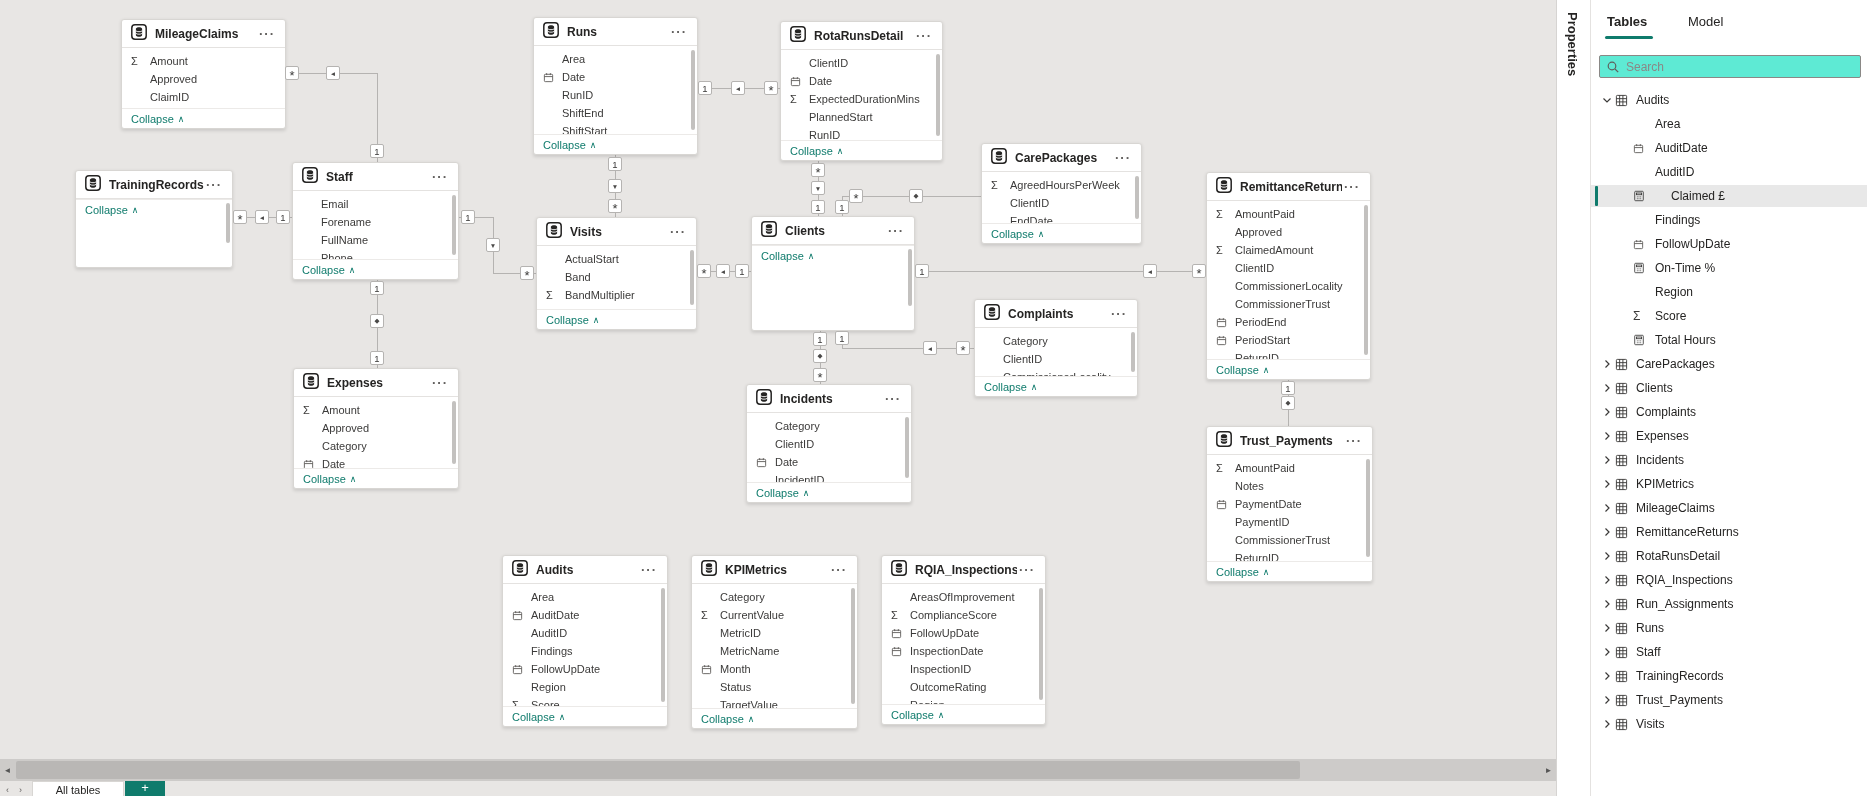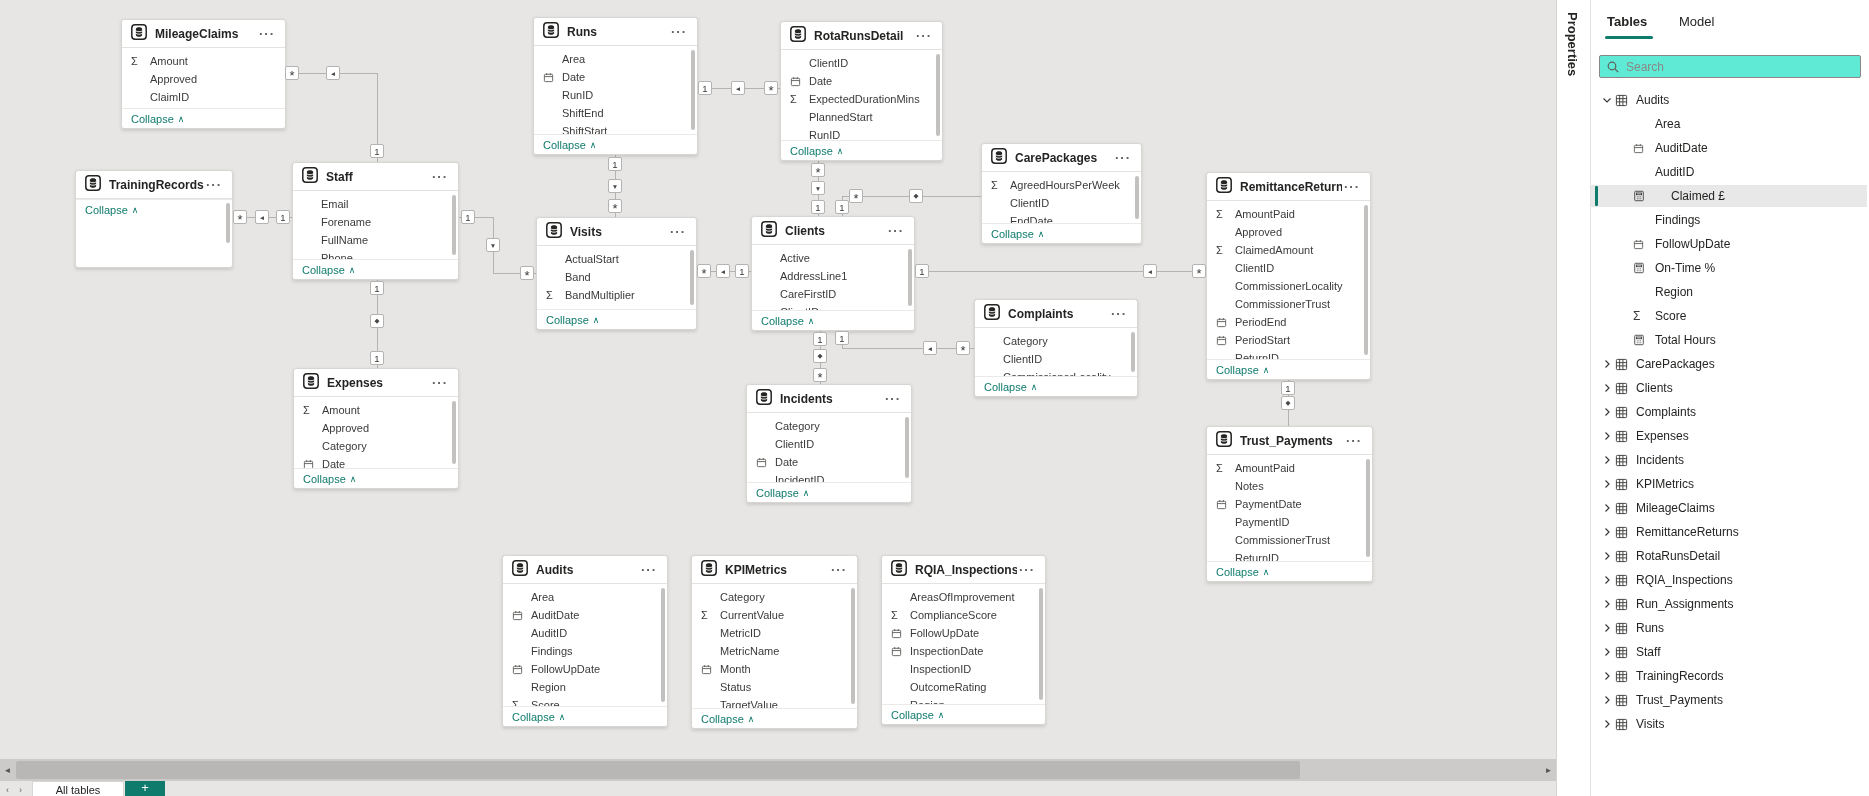--- a/index.html
+++ b/index.html
@@ -56,21 +56,21 @@
   
   #sidebar { position:absolute; right:0; top:0; width:313px; height:796px;
     background:#fff; border-left:1px solid #d6d4d2; z-index:5; }
   #props-strip { position:absolute; left:0; top:0; width:34px; height:796px;
     border-right:1px solid #e4e2e0; }
   #props-strip .vtext { writing-mode:vertical-rl; font-size:13px; font-weight:bold;
     color:#252423; position:absolute; left:8px; top:12px; }
   #side-content { position:absolute; left:34px; top:0; right:0; bottom:0; }
   .tab { position:absolute; top:14px; font-size:13px; color:#252423; cursor:pointer; }
   #tab-tables { left:16px; font-weight:bold; }
-  #tab-model { left:88px; }
+  #tab-model { left:97px; }
   #tab-underline { position:absolute; left:14px; top:36px; width:48px; height:3px;
     background:#0f7b6c; border-radius:2px; }
   #searchbox { position:absolute; left:8px; top:55px; width:262px; height:23px;
     border:1px solid #8a8886; border-radius:2px; display:flex; align-items:center;
     padding-left:6px; background:#5eead4; }
   #searchbox input { border:none; outline:none; font-size:12px; color:#252423;
     margin-left:6px; width:210px; font-family:"Liberation Sans",sans-serif;
     background:transparent; }
   #searchbox input::placeholder { color:#8a8886; }
   .tree { position:absolute; left:0; top:0; right:0; }
@@ -317,38 +317,20 @@
       </div>
       <div class="card" style="left: 751px; top: 216px; width: 164px; height: 115px;">
         <div class="card-head">
           <span><svg width="16" height="16" viewBox="0 0 16 16">
               <rect x="0.8" y="0.8" width="14.4" height="14.4" rx="3.2" fill="#fff" stroke="#252423" stroke-width="1.5"></rect>
               <path d="M4.9 4.7c0-.9 1.4-1.5 3.1-1.5s3.1.6 3.1 1.5v6.6c0 .9-1.4 1.5-3.1 1.5s-3.1-.6-3.1-1.5z" fill="#252423"></path>
               <path d="M4.9 6.9c.7.5 1.8.8 3.1.8s2.4-.3 3.1-.8M4.9 9.4c.7.5 1.8.8 3.1.8s2.4-.3 3.1-.8" stroke="#fff" stroke-width="0.9" fill="none"></path>
             </svg></span>
           <span class="card-title">Clients</span>
           <span class="card-dots">···</span>
-        </div>
-        <div class="card-body">
-          <div class="f-row">
-            <span class="f-ic"></span>
-            <span class="f-name">Active</span>
-          </div>
-          <div class="f-row">
-            <span class="f-ic"></span>
-            <span class="f-name">AddressLine1</span>
-          </div>
-          <div class="f-row">
-            <span class="f-ic"></span>
-            <span class="f-name">CareFirstID</span>
-          </div>
-          <div class="f-row">
-            <span class="f-ic"></span>
-            <span class="f-name">ClientID</span>
-          </div>
         </div>
         <div class="card-sb"></div>
         <div class="card-foot">
           <span class="collapse-link">Collapse</span>
           <span class="collapse-caret">∧</span>
         </div>
       </div>
       <div class="card" style="left: 981px; top: 143px; width: 161px; height: 101px;">
         <div class="card-head">
           <span><svg width="16" height="16" viewBox="0 0 16 16">

